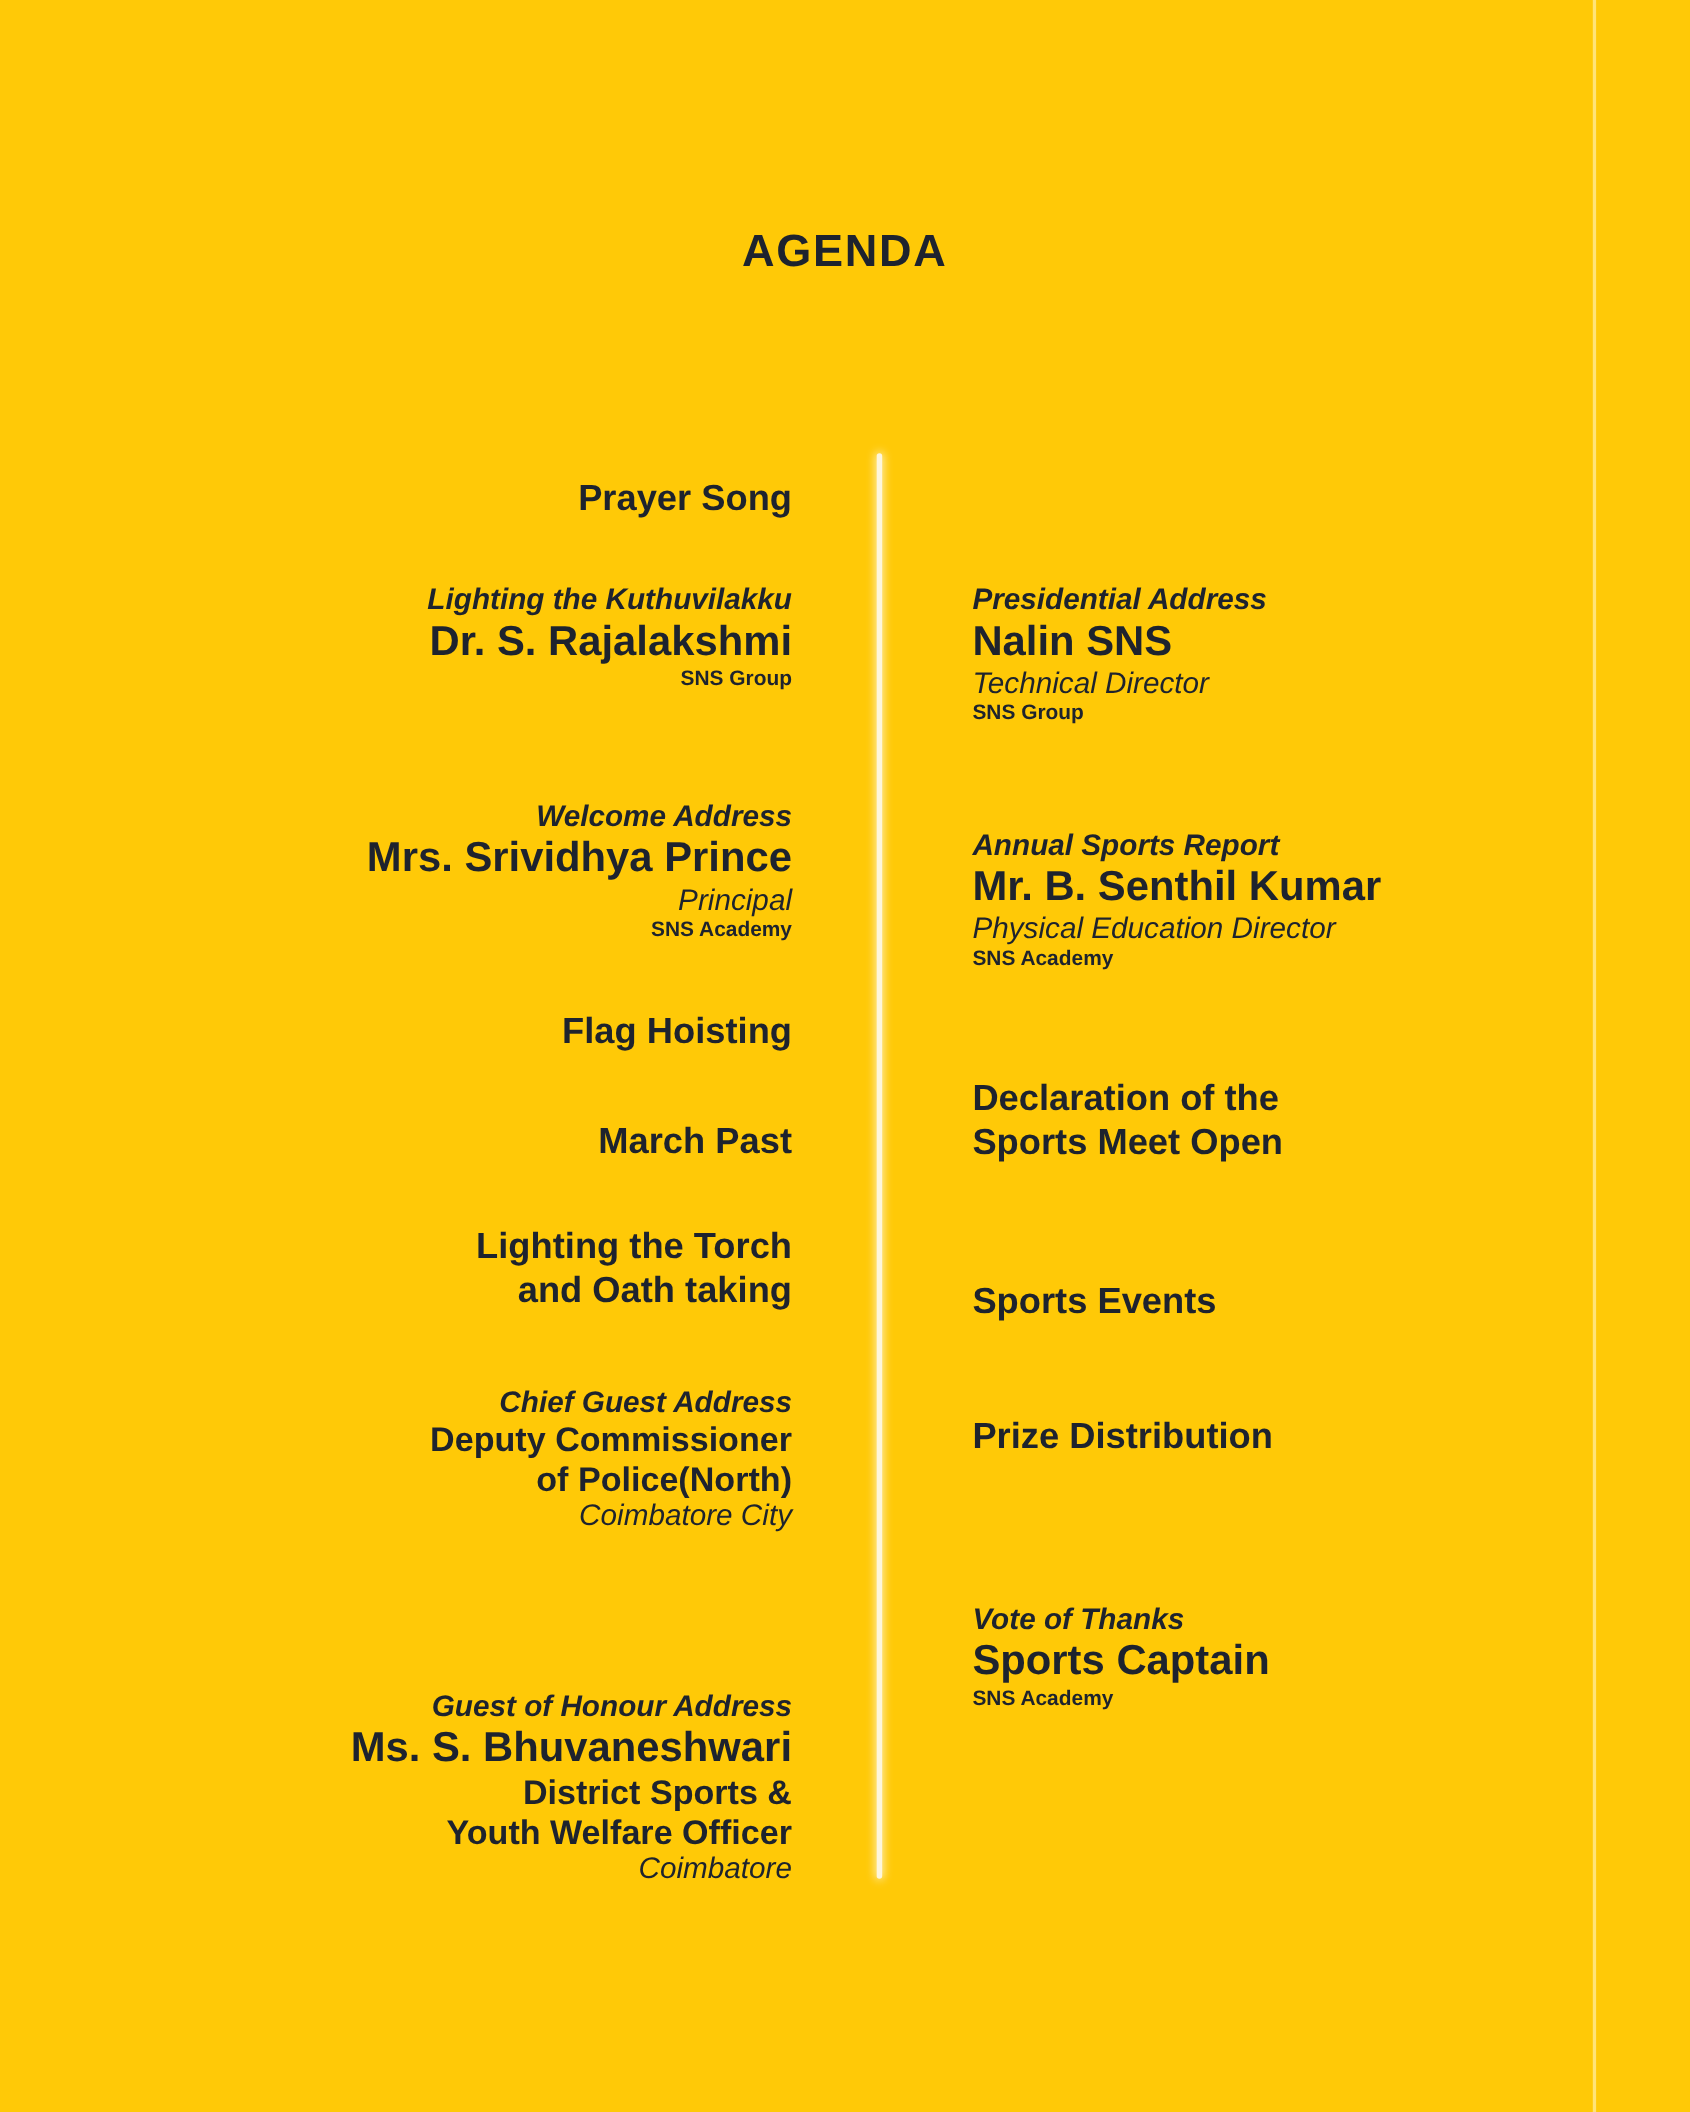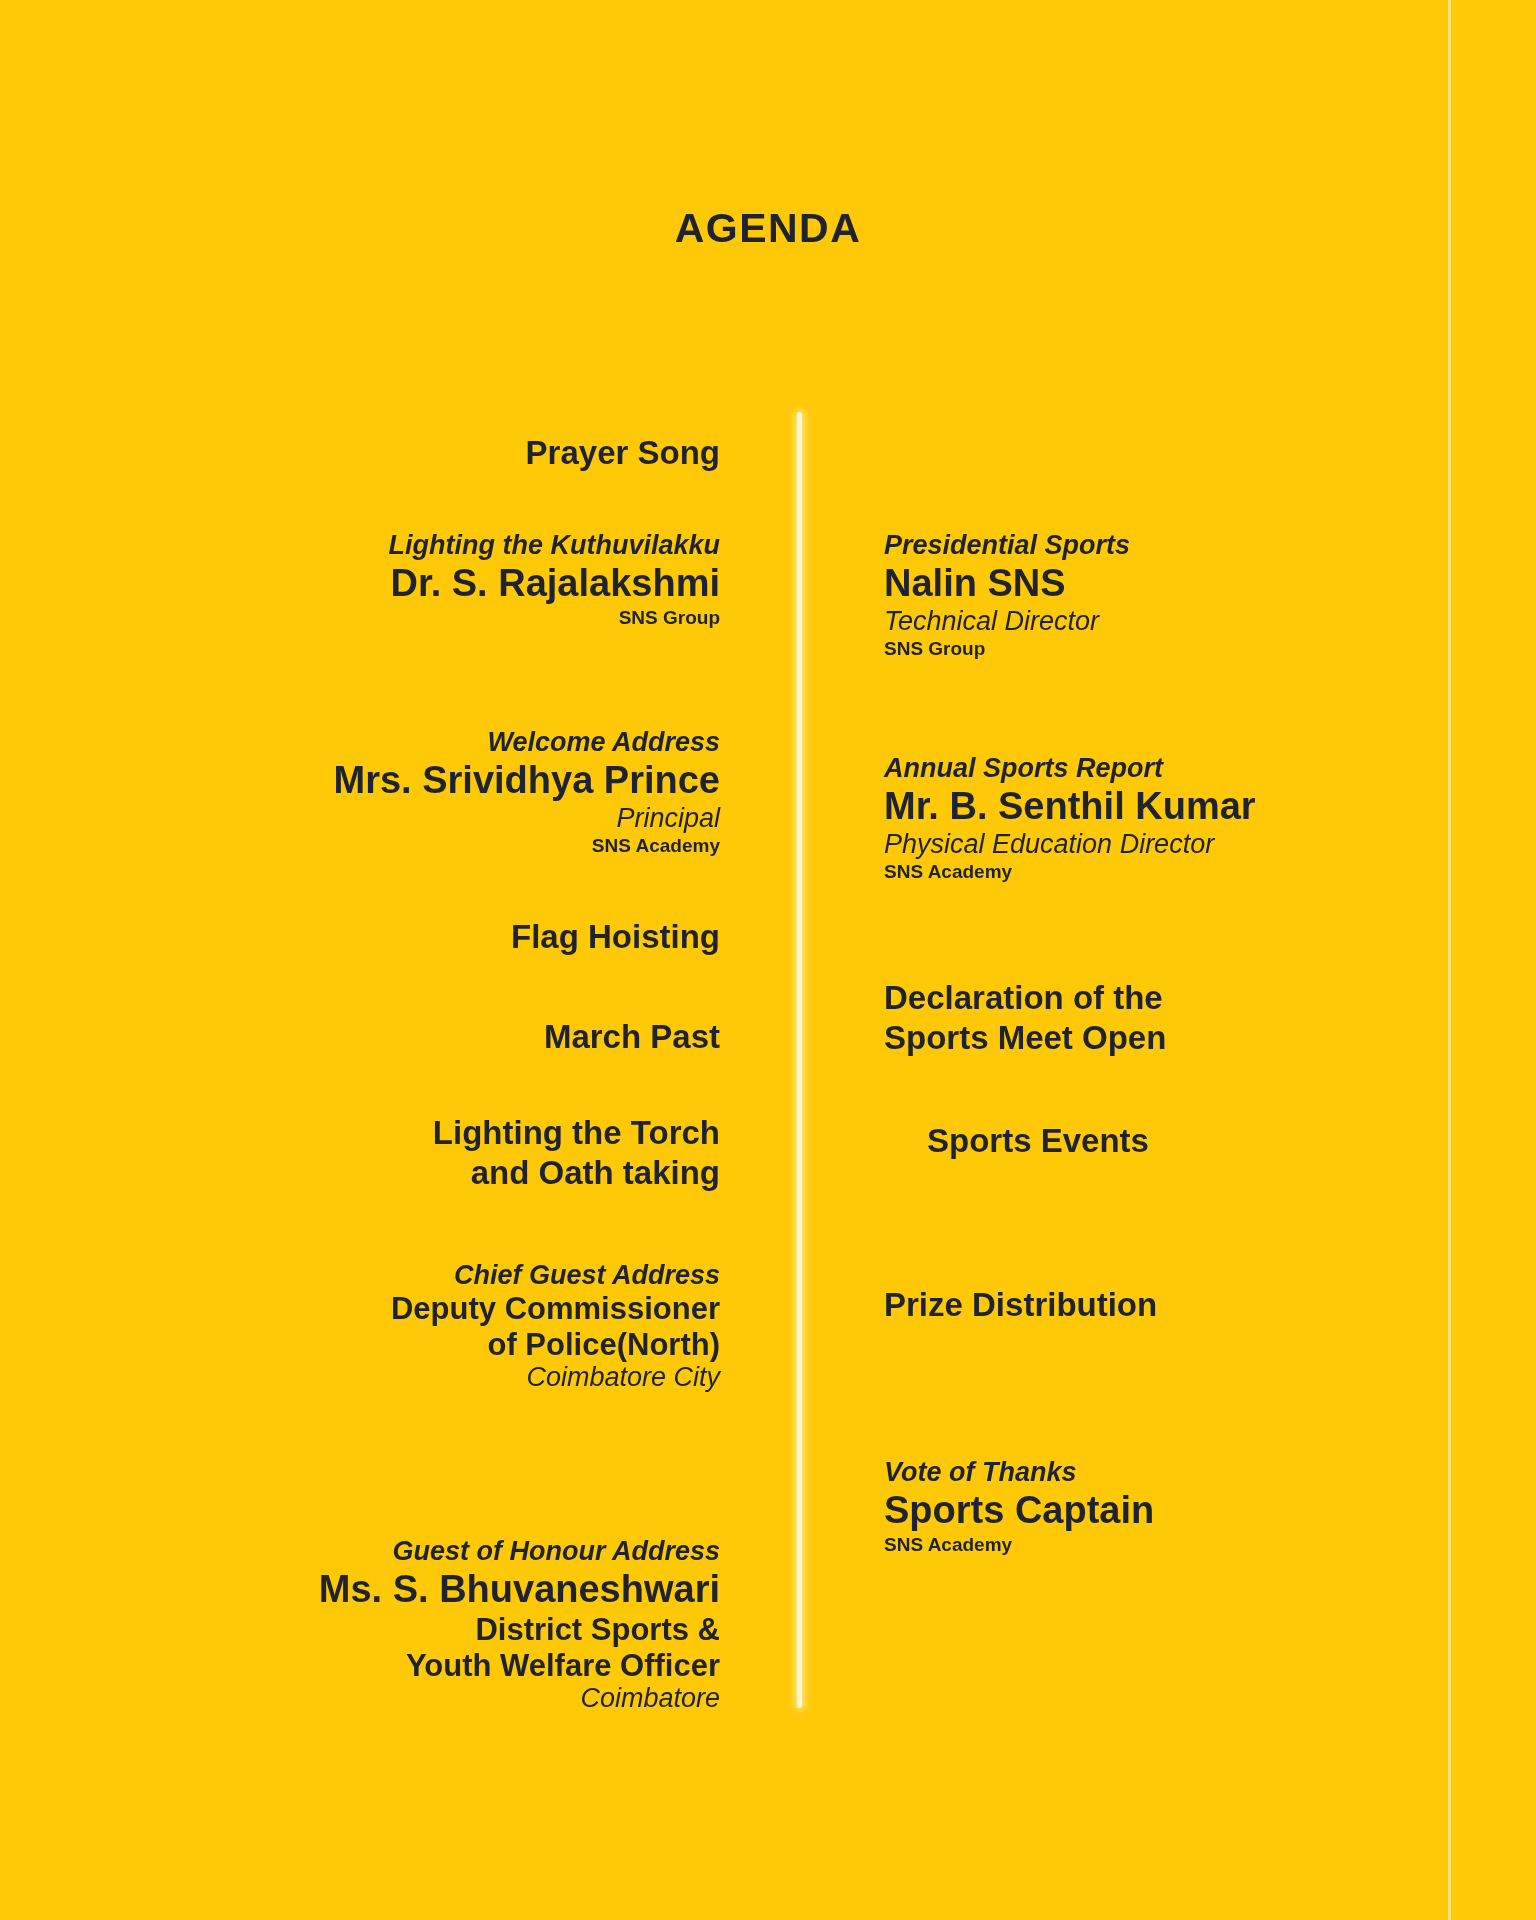--- a/index.html
+++ b/index.html
@@ -58,21 +58,21 @@
   .col-left .item:nth-child(3){top:315px;}
   .col-left .item:nth-child(4){top:505px;}
   .col-left .item:nth-child(5){top:605px;}
   .col-left .item:nth-child(6){top:701px;}
   .col-left .item:nth-child(7){top:848px;}
   .col-left .item:nth-child(8){top:1124px;}
 
   .col-right .item:nth-child(1){top:118px;}
   .col-right .item:nth-child(2){top:341px;}
   .col-right .item:nth-child(3){top:566px;}
-  .col-right .item:nth-child(4){top:709px;margin-left:43px;}
+  .col-right .item:nth-child(4){top:751px;}
   .col-right .item:nth-child(5){top:873px;}
   .col-right .item:nth-child(6){top:1045px;}
   .col-right .item:nth-child(7){top:1173px;}
 
   .line{white-space:nowrap;}
   .line-event{font-size:33px;font-weight:bold;line-height:1.22;}
   .line-label{font-size:27px;font-weight:bold;font-style:italic;line-height:1.15;}
   .line-name{font-size:38px;font-weight:bold;line-height:1.08;padding:2px 0;}
   .line-role_italic{font-size:27px;font-style:italic;line-height:1.15;}
   .line-role_bold{font-size:31px;font-weight:bold;line-height:1.15;}
@@ -119,21 +119,21 @@
       <div class="item">
         <div class="line line-label">Guest of Honour Address</div>
         <div class="line line-name">Ms. S. Bhuvaneshwari</div>
         <div class="line line-role_bold">District Sports &amp;</div>
         <div class="line line-role_bold">Youth Welfare Officer</div>
         <div class="line line-role_italic">Coimbatore</div>
       </div>
     </div>
   <div class="col col-right">
       <div class="item">
-        <div class="line line-label">Presidential Sports</div>
+        <div class="line line-label">Presidential Address</div>
         <div class="line line-name">Nalin SNS</div>
         <div class="line line-role_italic">Technical Director</div>
         <div class="line line-org">SNS Group</div>
       </div>
       <div class="item">
         <div class="line line-label">Annual Sports Report</div>
         <div class="line line-name">Mr. B. Senthil Kumar</div>
         <div class="line line-role_italic">Physical Education Director</div>
         <div class="line line-org">SNS Academy</div>
       </div>

